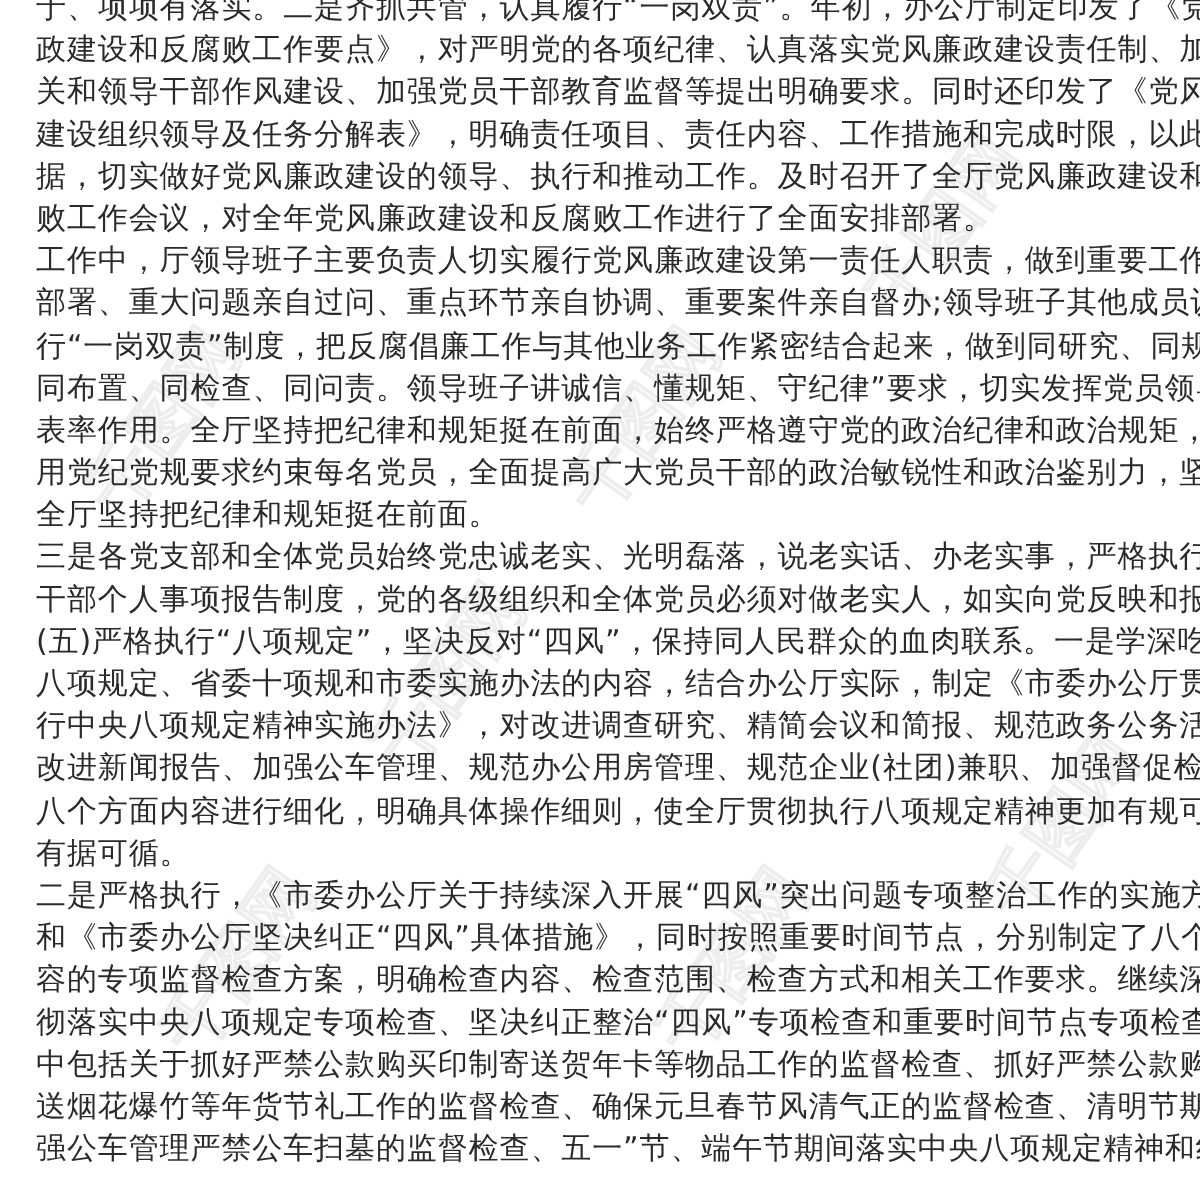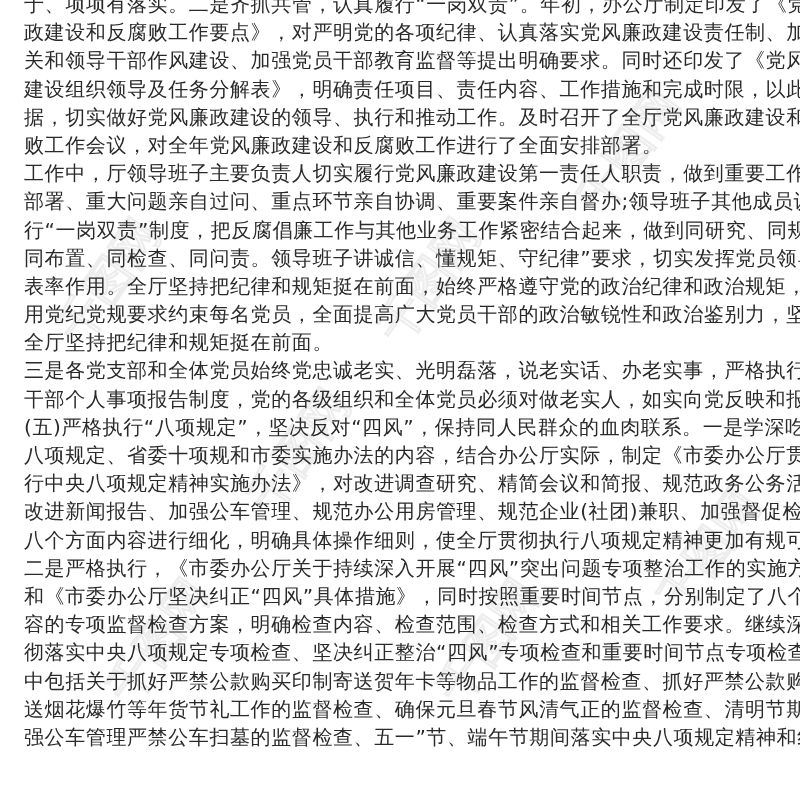--- a/index.html
+++ b/index.html
@@ -79,20 +79,21 @@
     <div class="line">表率作用。全厅坚持把纪律和规矩挺在前面，始终严格遵守党的政治纪律和政治规矩，时刻</div>
     <div class="line">用党纪党规要求约束每名党员，全面提高广大党员干部的政治敏锐性和政治鉴别力，坚决同</div>
     <div class="line">全厅坚持把纪律和规矩挺在前面。</div>
     <div class="line">三是各党支部和全体党员始终党忠诚老实、光明磊落，说老实话、办老实事，严格执行领导</div>
     <div class="line">干部个人事项报告制度，党的各级组织和全体党员必须对做老实人，如实向党反映和报告情</div>
     <div class="line">(五)严格执行“八项规定”，坚决反对“四风”，保持同人民群众的血肉联系。一是学深吃透中央</div>
     <div class="line">八项规定、省委十项规和市委实施办法的内容，结合办公厅实际，制定《市委办公厅贯彻执</div>
     <div class="line">行中央八项规定精神实施办法》，对改进调查研究、精简会议和简报、规范政务公务活动、</div>
     <div class="line">改进新闻报告、加强公车管理、规范办公用房管理、规范企业(社团)兼职、加强督促检查等</div>
     <div class="line">八个方面内容进行细化，明确具体操作细则，使全厅贯彻执行八项规定精神更加有规可依、</div>
+    <div class="line">有据可循。</div>
     <div class="line">二是严格执行，《市委办公厅关于持续深入开展“四风”突出问题专项整治工作的实施方案》</div>
     <div class="line">和《市委办公厅坚决纠正“四风”具体措施》，同时按照重要时间节点，分别制定了八个方面内</div>
     <div class="line">容的专项监督检查方案，明确检查内容、检查范围、检查方式和相关工作要求。继续深化贯</div>
     <div class="line">彻落实中央八项规定专项检查、坚决纠正整治“四风”专项检查和重要时间节点专项检查，其</div>
     <div class="line">中包括关于抓好严禁公款购买印制寄送贺年卡等物品工作的监督检查、抓好严禁公款购买赠</div>
     <div class="line">送烟花爆竹等年货节礼工作的监督检查、确保元旦春节风清气正的监督检查、清明节期间加</div>
     <div class="line">强公车管理严禁公车扫墓的监督检查、五一”节、端午节期间落实中央八项规定精神和纠正</div>
   </div>
 </div>
 

